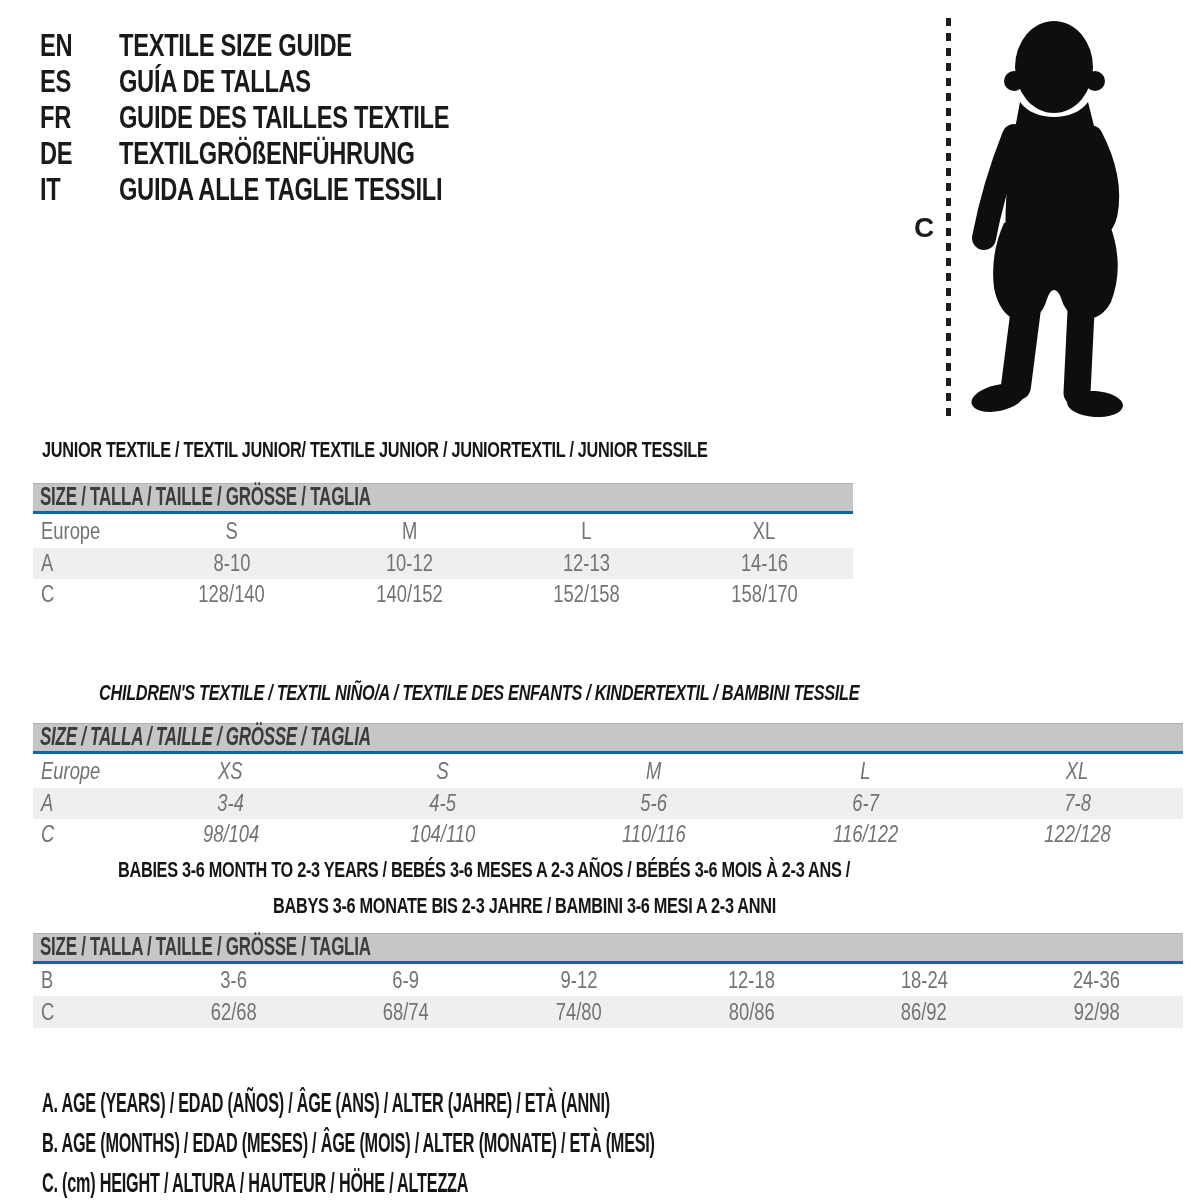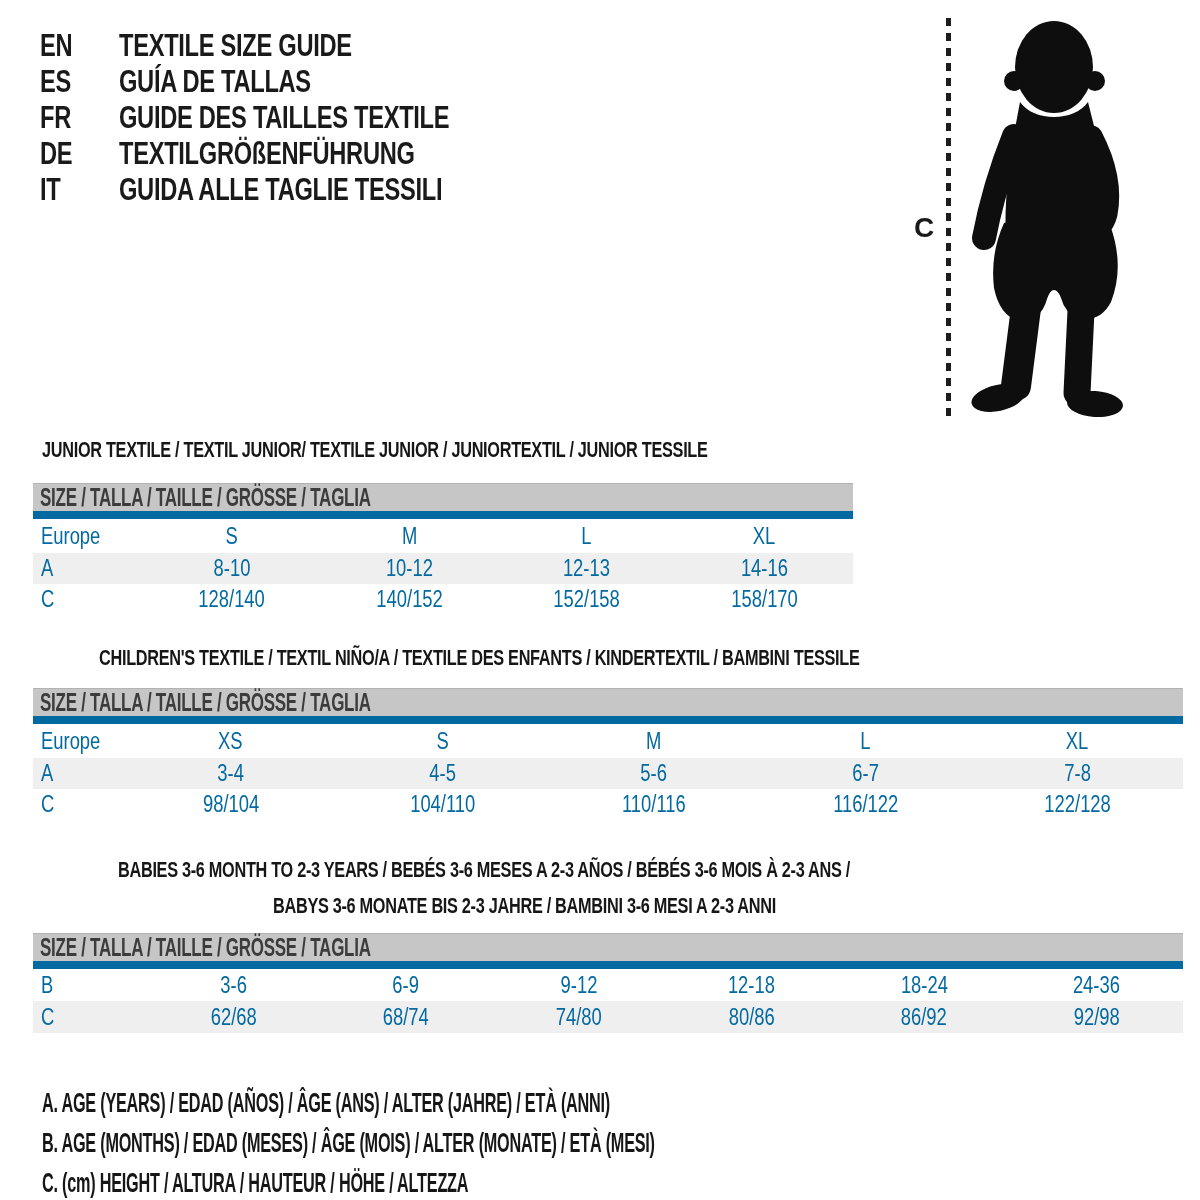--- a/index.html
+++ b/index.html
@@ -26,38 +26,38 @@
     position:absolute;left:46px;top:18px;width:5px;height:398px;
     background:repeating-linear-gradient(to bottom,#1c1c1c 0 8px,transparent 8px 15px);
   }
   .toddler{position:absolute;left:64px;top:18px;width:170px;height:400px;}
 
   
   .section{position:absolute;left:33px;}
   .sec-title{font-size:22px;line-height:26px;padding-left:9px;color:#161616;text-align:center;}
   .sec-title .cx{transform:scaleX(0.74);}
   .size-bar{
-    background:#c6c6c6;border-top:1px solid #b2b2b2;border-bottom:8px solid #0369a1;
-    height:27px;display:flex;align-items:center;padding-left:7px;box-sizing:content-box;
+    background:#c6c6c6;border-top:1px solid #b2b2b2;border-bottom:3px solid #0369a1;
+    height:27px;display:flex;align-items:flex-end;padding-left:7px;box-sizing:content-box;
     color:#3c3c3c;font-size:25px;font-weight:bold;letter-spacing:-0.4px;
   }
   .size-bar .cx{transform:scaleX(0.68);}
-  .row{display:grid;align-items:center;font-size:23px;color:#0369a1;}
+  .row{display:grid;align-items:center;font-size:23px;color:#737373;}
   .row.head{height:34px;}
   .row.data{height:31px;}
   .row .cell{text-align:center;}
   .row .cell.lab{text-align:left;padding-left:8px;}
   .row .cx{transform:scaleX(0.8);}
   .shaded{background:#efefef;}
 
   .s1{top:437px;width:820px;}
   .s1 .size-bar{margin-top:20px;}
   .s1 .row{grid-template-columns:110px 1fr 1fr 1fr 1fr;}
 
-  .s2{top:645px;width:1150px;}
+  .s2{top:680px;width:1150px;font-style:italic;}
   .s2 .size-bar{margin-top:17px;}
   .s2 .row{grid-template-columns:92px repeat(5,1fr);}
 
   .s3{top:852px;width:1150px;}
   .s3 .sec-title{line-height:36px;}
   .s3 .size-bar{margin-top:9px;}
   .s3 .row{grid-template-columns:114px repeat(6,1fr);}
   .s3 .row.data{height:32px;}
 
   

